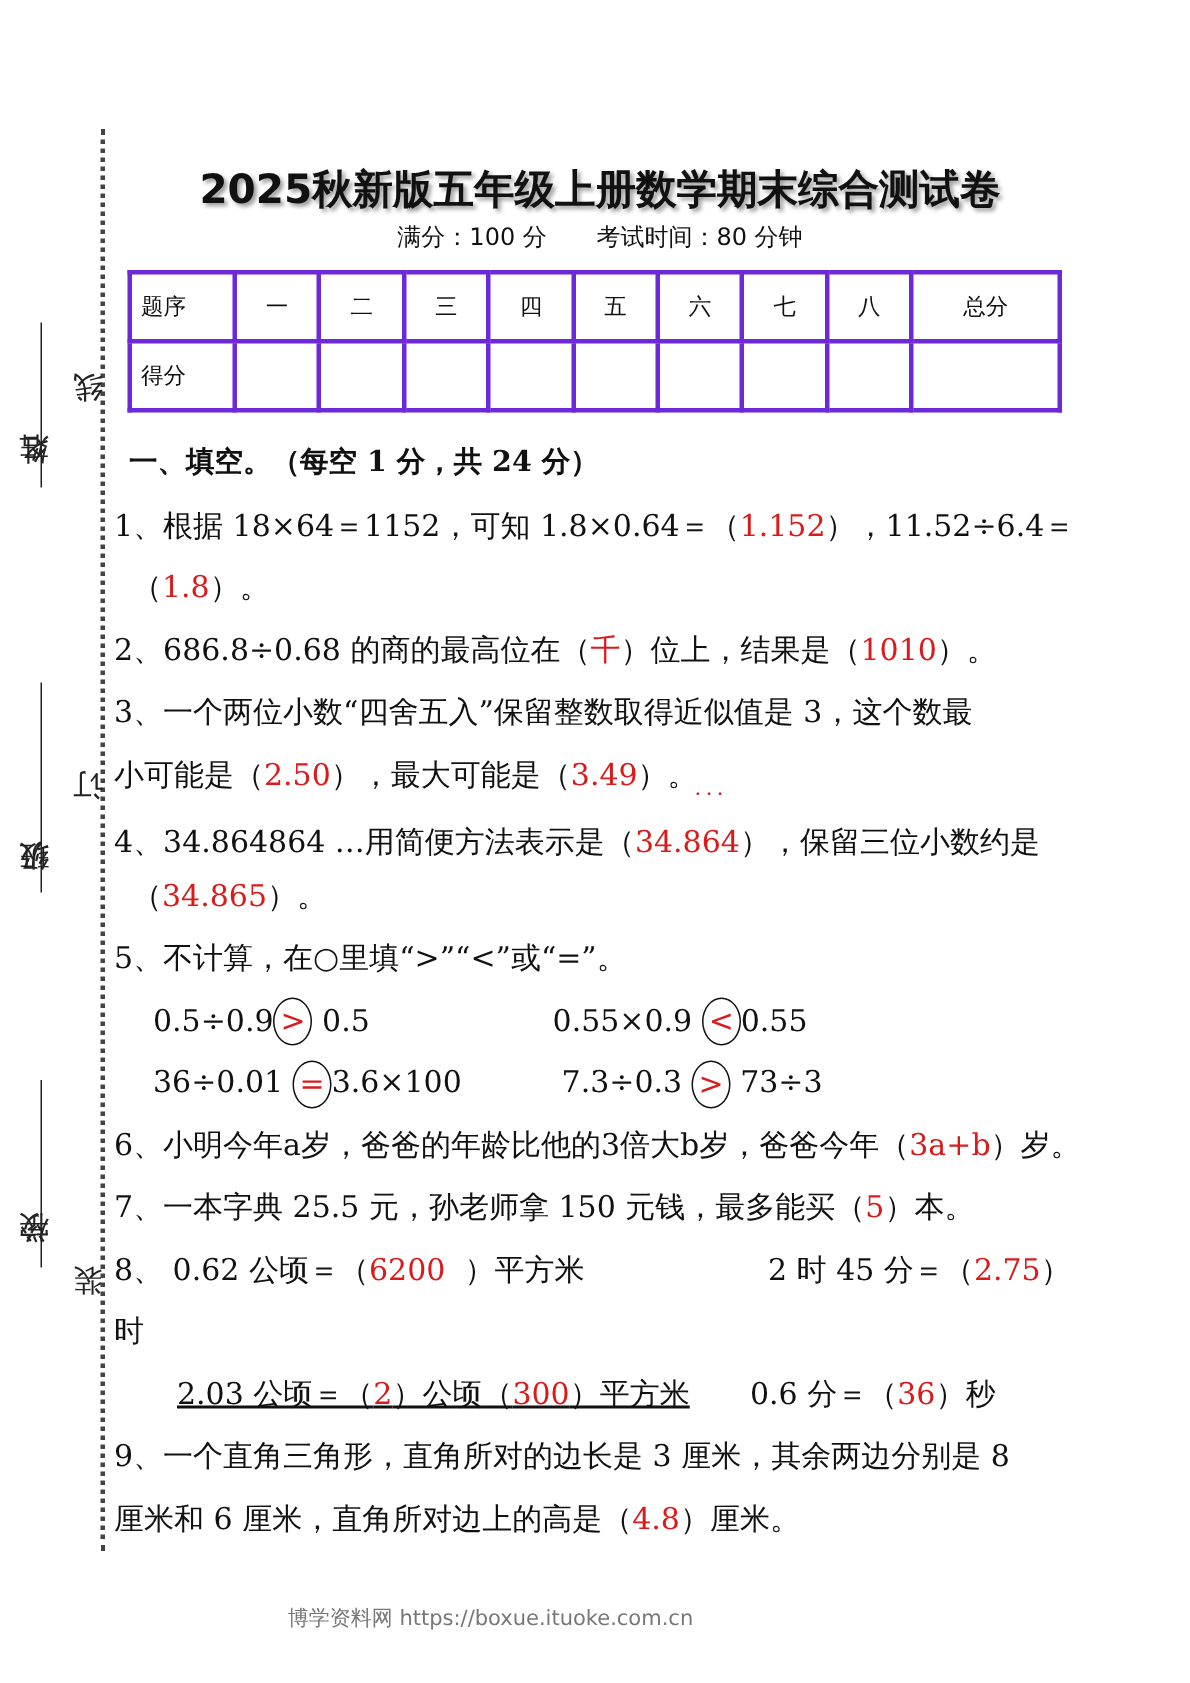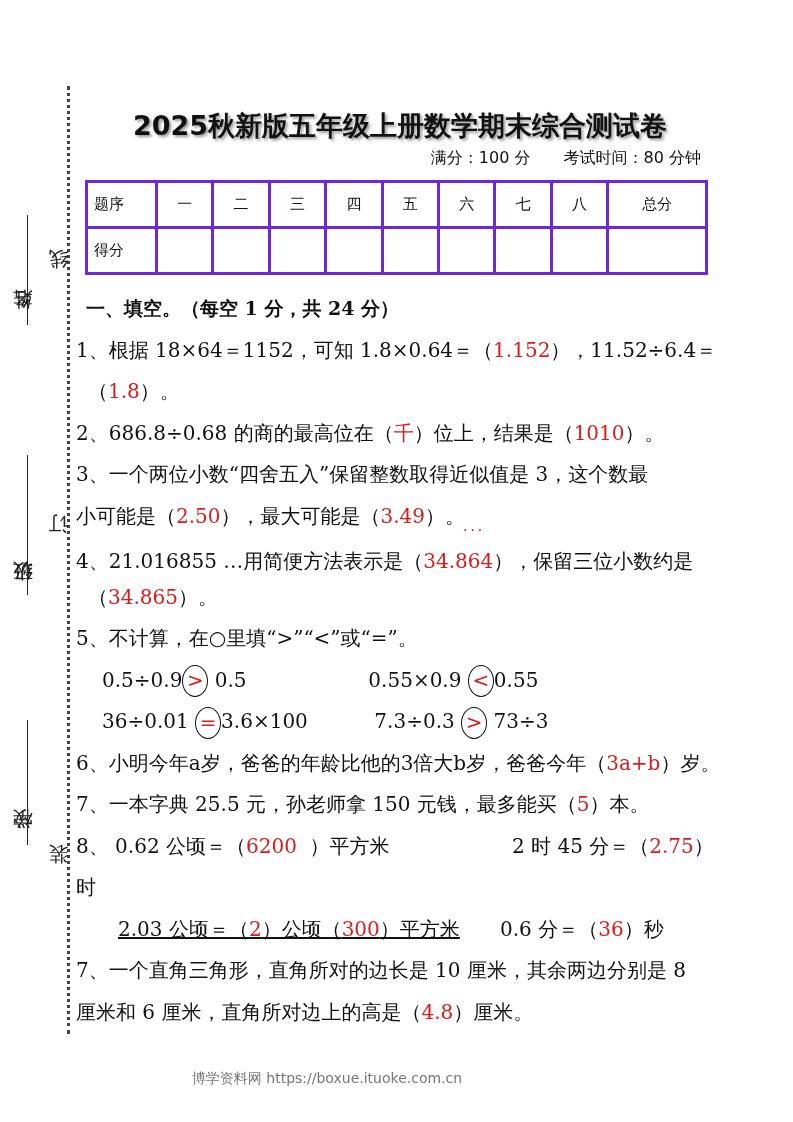--- a/index.html
+++ b/index.html
@@ -8,21 +8,21 @@
   .dotline { position: absolute; left: 67px; top: 86px; height: 948px; width: 0;
              border-left: 3px dotted #444; }
   .vlabel { position: absolute; writing-mode: vertical-rl; transform: rotate(180deg);
             font-size: 20px; color: #222; font-family: "DejaVu Serif", serif; }
   .vline { position: absolute; width: 0; border-left: 1.5px solid #222; }
   .binding { position: absolute; font-size: 20px; color: #222;
              writing-mode: vertical-rl; transform: rotate(180deg); left: 44px; }
   .title { position: absolute; left: 85px; top: 88px; width: 630px; text-align: center;
            font-family: "DejaVu Sans", sans-serif; font-weight: bold; font-size: 27px;
            letter-spacing: 0px; text-shadow: 2px 2px 3px #999; white-space: nowrap; margin-top: 20px; }
-  .meta { position: absolute; left: 85px; top: 148px; width: 630px; text-align: right;
+  .meta { position: absolute; left: 85px; top: 148px; width: 630px; text-align: center;
           font-size: 16px; font-family: "DejaVu Sans", sans-serif; }
   .meta span { margin: 0 14px; }
   table.score { position: absolute; left: 85px; top: 180px; width: 623px; border-collapse: collapse; }
   table.score td { border: 3px solid #6d28d9; height: 41px; text-align: center; font-size: 15px;
                    font-family: "DejaVu Serif", serif; }
   table.score td.first { width: 60px; text-align: left; padding-left: 6px; }
   .content { position: absolute; left: 76px; top: 288px; width: 650px;
              font-size: 20px; line-height: 41.5px; }
   .line { white-space: nowrap; }
   .section { font-weight: bold; font-family: "DejaVu Serif", serif; font-size: 19px; padding-left: 10px; }
@@ -105,21 +105,21 @@
   <div class="line">
     <span>2、686.8÷0.68 的商的最高位在（</span><span class="ans">千</span><span>）位上，结果是（</span><span class="ans">1010</span><span>）。</span>
   </div>
 
   <div class="line">3、一个两位小数“四舍五入”保留整数取得近似值是 3，这个数最</div>
   <div class="line">
     <span>小可能是（</span><span class="ans">2.50</span><span>），最大可能是（</span><span class="ans">3.49</span><span>）。</span>
   </div>
 
   <div class="line" style="padding-top:4px;">
-    <span>4、21.016855 …用简便方法表示是（</span><span class="ans">34.</span><span class="ans rep"><span class="dots">···</span><span>864</span></span><span>），保留三位小数约是</span>
+    <span>4、34.864864 …用简便方法表示是（</span><span class="ans">34.</span><span class="ans rep"><span class="dots">···</span><span>864</span></span><span>），保留三位小数约是</span>
   </div>
   <div class="line indent1" style="margin-top:-6px;">
     <span>（</span><span class="ans">34.865</span><span>）。</span>
   </div>
 
   <div class="line">5、不计算，在○里填“&gt;”“&lt;”或“=”。</div>
   <div class="line cmp-row">
     <span class="cmp"><span>0.5÷0.9</span><span class="circle">&gt;</span> <span>0.5</span></span>
     <span class="cmp" style="padding-left:10px;"><span>0.55×0.9</span> <span class="circle">&lt;</span><span>0.55</span></span>
   </div>
@@ -139,19 +139,19 @@
   <div class="line" style="position:relative;">
     <span>8、 0.62 公顷＝（</span><span class="ans">6200</span><span style="white-space:pre;">  ）平方米</span>
     <span style="position:absolute; left:436px;"><span>2 时 45 分＝（</span><span class="ans">2.75</span><span>）</span></span>
   </div>
   <div class="line">时</div>
   <div class="line" style="padding-left:42px; position:relative;text-decoration:underline;">
     <span>2.03 公顷＝（</span><span class="ans">2</span><span>）公顷（</span><span class="ans">300</span><span>）平方米</span>
     <span style="position:absolute; left:424px;"><span>0.6 分＝（</span><span class="ans">36</span><span>）秒</span></span>
   </div>
 
-  <div class="line">7、一个直角三角形，直角所对的边长是 10 厘米，其余两边分别是 8</div>
+  <div class="line">9、一个直角三角形，直角所对的边长是 3 厘米，其余两边分别是 8</div>
   <div class="line">
     <span>厘米和 6 厘米，直角所对边上的高是（</span><span class="ans">4.8</span><span>）厘米。</span>
   </div>
 </div>
 
 <div class="footer">博学资料网 https://boxue.ituoke.com.cn</div>
 
 </body></html>

